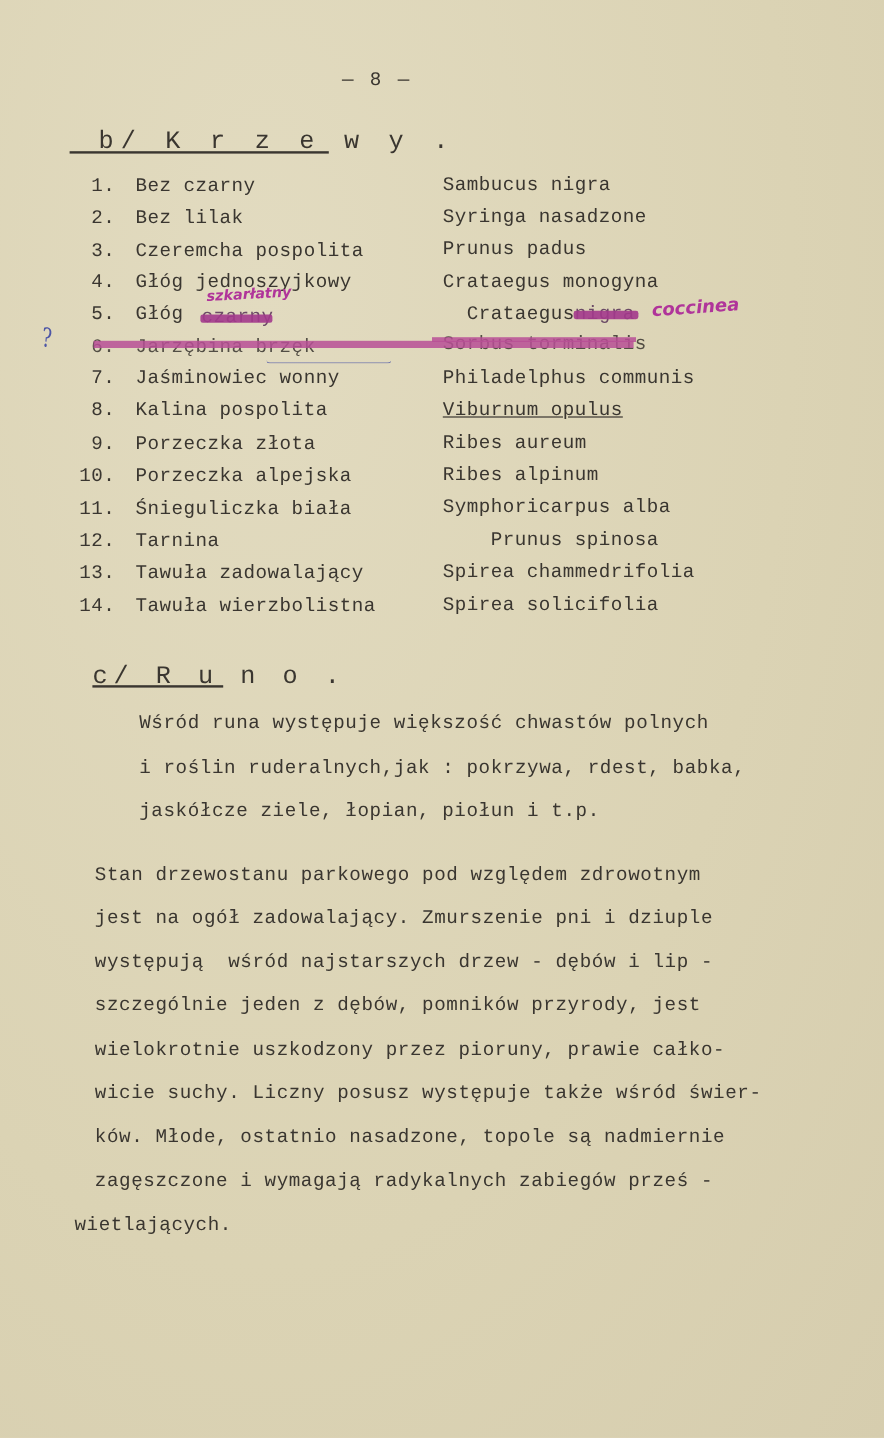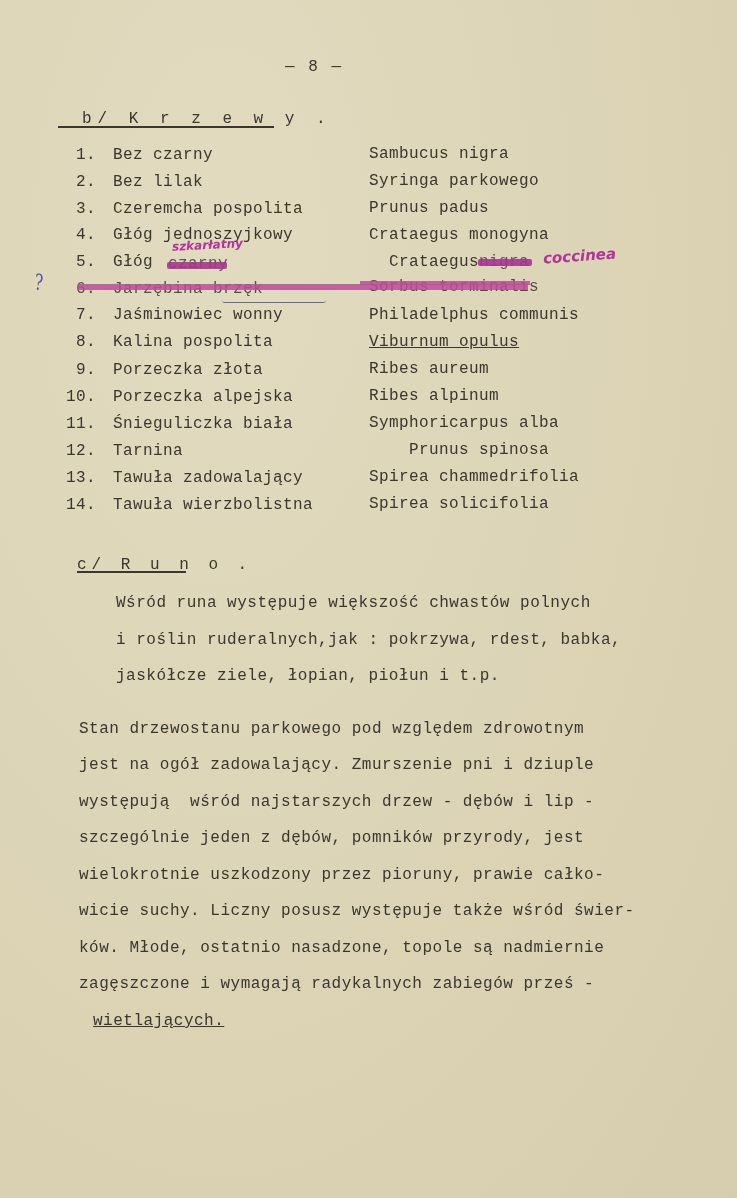--- a/index.html
+++ b/index.html
@@ -5,21 +5,21 @@
   html, body { margin:0; padding:0; }
   body {
     width:737px; height:1198px; overflow:hidden; position:relative;
     background:#ddd5b8;
     background-image: radial-gradient(ellipse at 30% 20%, #e2dbc0 0%, #dbd3b4 60%, #d6cdae 100%);
     font-family:"Liberation Mono","DejaVu Sans Mono",monospace;
     color:#3a3630;
   }
   .t { position:absolute; white-space:pre; font-size:16px; letter-spacing:0.4px; line-height:18px; }
   .pagenum { left:285px; top:58px; font-size:16px; letter-spacing:2px; }
-  .heading { font-size:16px; letter-spacing:6px; }
+  .heading { font-size:21px; letter-spacing:6px; }
   .uline { position:absolute; height:2px; background:#3a3630; }
   .num { width:40px; text-align:right; }
   .strike-bar { position:absolute; height:6px; background:#b2378f; opacity:0.85; }
   .hand { position:absolute; font-family:"DejaVu Sans",sans-serif; font-weight:bold; font-style:italic; color:#b0349a; white-space:nowrap; }
   .scratch { position:absolute; height:7px; background:#a3388c; opacity:0.9; border-radius:2px; }
   .blue { position:absolute; font-family:"DejaVu Serif",serif; color:#4d56a6; font-size:22px; }
   .para { font-size:16px; letter-spacing:0.5px; }
 </style>
 </head>
 <body>
@@ -32,21 +32,21 @@
 <div>
 
   <div>
     <span class="t num" style="left:56px; top:146px;">1.</span>
     <span class="t" style="left:113px; top:146px;">Bez czarny</span>
     <span class="t" style="left:369px; top:145px;">Sambucus nigra</span>
   </div>
   <div>
     <span class="t num" style="left:56px; top:173px;">2.</span>
     <span class="t" style="left:113px; top:173px;">Bez lilak</span>
-    <span class="t" style="left:369px; top:172px;">Syringa parkowego</span>
+    <span class="t" style="left:369px; top:172px;">Syringa nasadzone</span>
   </div>
   <div>
     <span class="t num" style="left:56px; top:200px;">3.</span>
     <span class="t" style="left:113px; top:200px;">Czeremcha pospolita</span>
     <span class="t" style="left:369px; top:199px;">Prunus padus</span>
   </div>
   <div>
     <span class="t num" style="left:56px; top:226px;">4.</span>
     <span class="t" style="left:113px; top:226px;">Głóg jednoszyjkowy</span>
     <span class="t" style="left:369px; top:226px;">Crataegus monogyna</span>
@@ -125,14 +125,14 @@
 
 <div>
   <div class="t para" style="left:79px; top:720px;">Stan drzewostanu parkowego pod względem zdrowotnym</div>
   <div class="t para" style="left:79px; top:756px;">jest na ogół zadowalający. Zmurszenie pni i dziuple</div>
   <div class="t para" style="left:79px; top:793px;">występują  wśród najstarszych drzew - dębów i lip -</div>
   <div class="t para" style="left:79px; top:829px;">szczególnie jeden z dębów, pomników przyrody, jest</div>
   <div class="t para" style="left:79px; top:866px;">wielokrotnie uszkodzony przez pioruny, prawie całko-</div>
   <div class="t para" style="left:79px; top:902px;">wicie suchy. Liczny posusz występuje także wśród świer-</div>
   <div class="t para" style="left:79px; top:939px;">ków. Młode, ostatnio nasadzone, topole są nadmiernie</div>
   <div class="t para" style="left:79px; top:975px;">zagęszczone i wymagają radykalnych zabiegów prześ -</div>
-  <div class="t para" style="left:93px; top:1012px;text-decoration:underline;">wietlających.</div>
+  <div class="t para" style="left:62px; top:1012px;">wietlających.</div>
 </div>
 
 </body></html>

